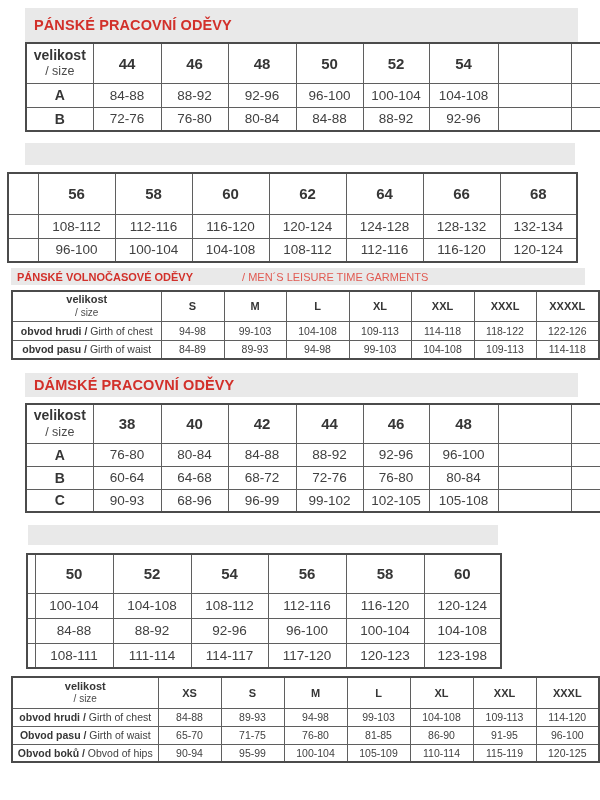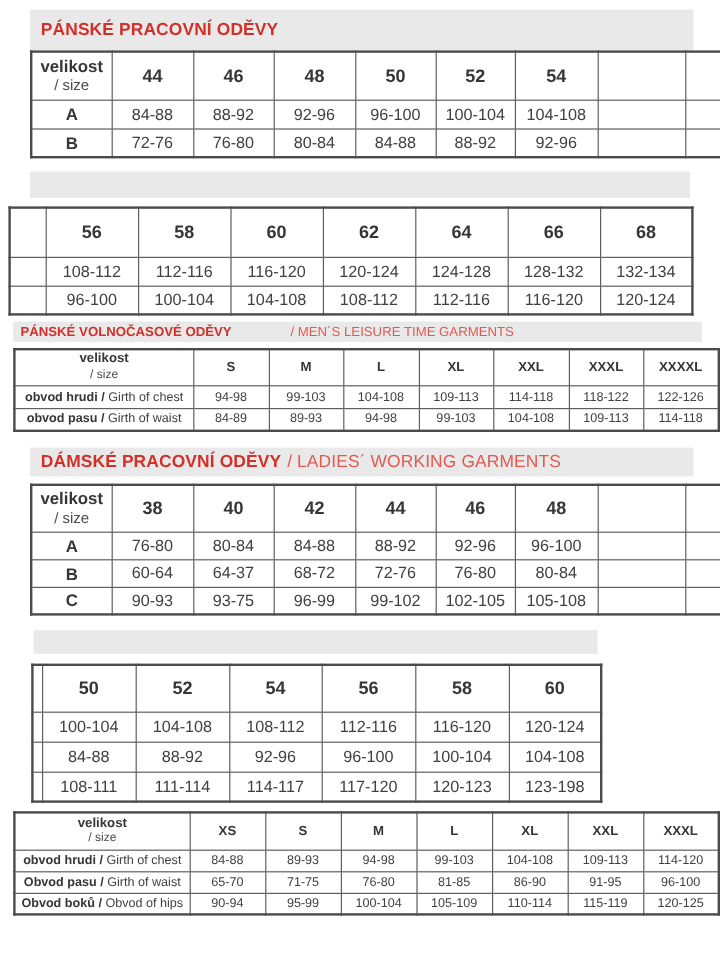--- a/index.html
+++ b/index.html
@@ -208,21 +208,20 @@
             <td class="val">104-108</td>
             <td class="val">109-113</td>
             <td class="val">114-118</td>
           </tr>
         </tbody>
       </table>
     </div>
 
   <div class="titlebar t-large" style="left:25px; top:373px; width:553px; height:24px;">
     <span class="cz">DÁMSKÉ PRACOVNÍ ODĚVY</span>
-    <span class="en">/ LADIES´ WORKING GARMENTS</span>
   </div>
 
   <div class="tblwrap big" style="left:25px; top:403px;">
       <table style="width: 635px;">
         <colgroup>
           <col style="width: 67px;">
           <col style="width: 68px;">
           <col style="width: 67px;">
           <col style="width: 68px;">
           <col style="width: 67px;">
@@ -255,32 +254,32 @@
             <td class="val">84-88</td>
             <td class="val">88-92</td>
             <td class="val">92-96</td>
             <td class="val">96-100</td>
             <td class="stub"></td>
             <td class="stub"></td>
           </tr>
           <tr style="height: 23px;">
             <td class="rowlabel">B</td>
             <td class="val">60-64</td>
-            <td class="val">64-37</td>
+            <td class="val">64-68</td>
             <td class="val">68-72</td>
             <td class="val">72-76</td>
             <td class="val">76-80</td>
             <td class="val">80-84</td>
             <td class="stub"></td>
             <td class="stub"></td>
           </tr>
           <tr style="height: 23px;">
             <td class="rowlabel">C</td>
             <td class="val">90-93</td>
-            <td class="val">93-75</td>
+            <td class="val">68-96</td>
             <td class="val">96-99</td>
             <td class="val">99-102</td>
             <td class="val">102-105</td>
             <td class="val">105-108</td>
             <td class="stub"></td>
             <td class="stub"></td>
           </tr>
         </tbody>
       </table>
     </div>

